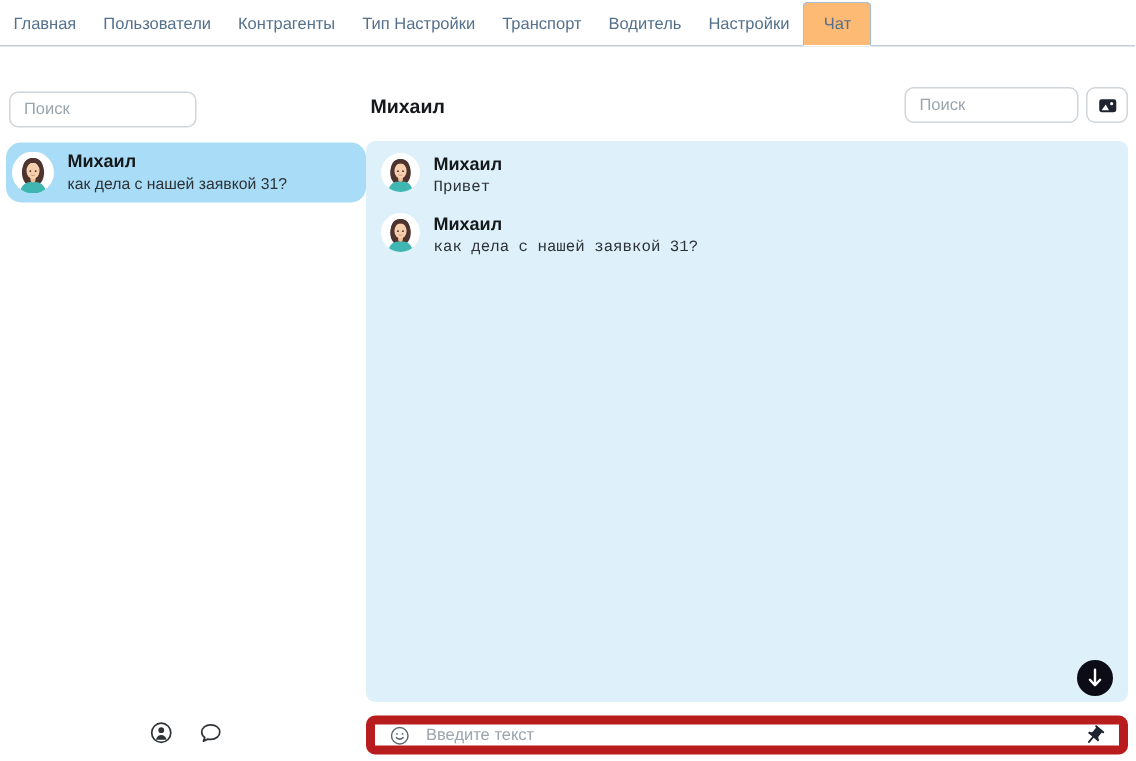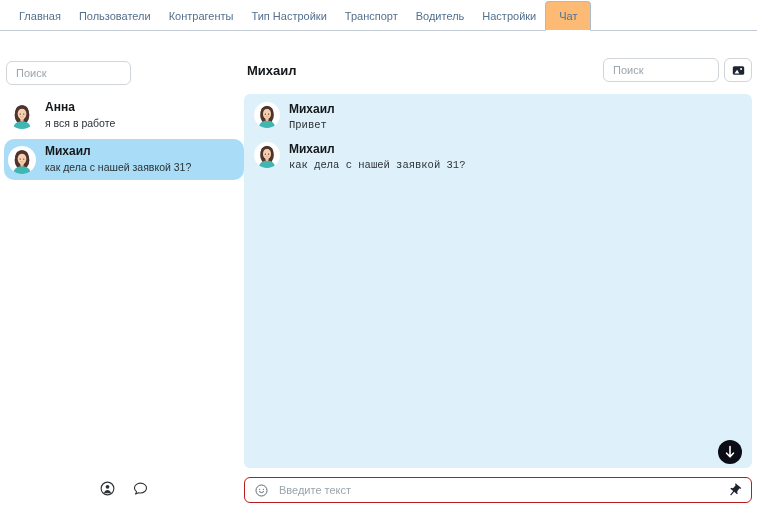--- a/index.html
+++ b/index.html
@@ -1,20 +1,20 @@
 <!DOCTYPE html>
 <html><head>
 <meta charset="utf-8">
 <style>
   * { margin:0; padding:0; box-sizing:border-box; }
   body { background:#fff; font-family:"Liberation Sans", sans-serif; }
   .app { width:757px; height:507px; background:#fff; overflow:hidden; position:relative; }
 
   
-  .tabbar { height:31px; display:flex; align-items:flex-end; border-bottom:1px solid #c3ccd4; padding-left:10px; }
+  .tabbar { height:31px; display:flex; align-items:flex-end; border-bottom:1px solid #c3ccd4; }
   .tab { color:#54708c; font-size:11px; padding:8px 9px; cursor:pointer; white-space:nowrap; }
   .tab.active { border:1px solid #a9bccb; border-bottom:1px solid #fff; border-radius:4px 4px 0 0;
                 margin-bottom:-1px; background:#fdba74; padding:8px 13px; }
 
   
   .content { display:flex; height:476px; padding:24px 5px 4px 4px; }
 
   
   .left { width:240px; display:flex; flex-direction:column; flex:none; }
   .search-input { width:125px; height:24px; border:1px solid #d0d5da; border-radius:6px; padding:0 9px;
@@ -43,21 +43,21 @@
 
   .messages { flex:1; background:#def1fa; border-radius:6px; position:relative; padding:8px 10px; overflow:hidden; }
   .message-row { display:flex; gap:9px; margin-bottom:11px; }
   .msg-avatar { width:26px; height:26px; flex:none; display:block; }
   .msg-name { font-size:12px; font-weight:bold; color:#15181b; line-height:1.15; margin-top:1px; }
   .msg-text { font-size:10.5px; color:#2c3136; margin-top:2px; line-height:1.2;font-family:Liberation Mono, monospace; }
   .scroll-btn { position:absolute; right:10px; bottom:4px; width:24px; height:24px; border:none; background:transparent;
                 padding:0; cursor:pointer; }
   .scroll-btn svg { width:24px; height:24px; display:block; }
 
-  .composer { margin-top:9px; height:26px; border:1px solid #b91c1c; border-radius:6px; display:flex;
+  .composer { margin-top:9px; height:26px; border:6px solid #b91c1c; border-radius:6px; display:flex;
               align-items:center; padding:0 9px; gap:10px; background:#fff; }
   .composer-input { flex:1; border:none; outline:none; font-size:11px; color:#333; background:transparent; height:100%; }
   .emoji-icon { width:15px; height:15px; flex:none; cursor:pointer; display:block; }
   .pin-icon { width:15px; height:15px; flex:none; cursor:pointer; display:block; }
 </style>
 </head>
 <body>
 
 <svg width="0" height="0" style="position:absolute" aria-hidden="true">
   <defs>
@@ -93,29 +93,20 @@
     <span class="tab active">Чат</span>
   </nav>
 
   <div class="content">
 
     <aside class="left">
       <input class="search-input" type="text" placeholder="Поиск" style="">
 
       <div class="chat-list">
 
-        <div class="chat-item">
-          <svg class="avatar">
-              <use href="#avatar-woman"></use>
-            </svg>
-          <div>
-            <div class="chat-name">Анна</div>
-            <div class="chat-sub">я вся в работе</div>
-          </div>
-        </div>
 
         <div class="chat-item selected">
           <svg class="avatar">
               <use href="#avatar-woman"></use>
             </svg>
           <div>
             <div class="chat-name">Михаил</div>
             <div class="chat-sub">как дела с нашей заявкой 31?</div>
           </div>
         </div>

